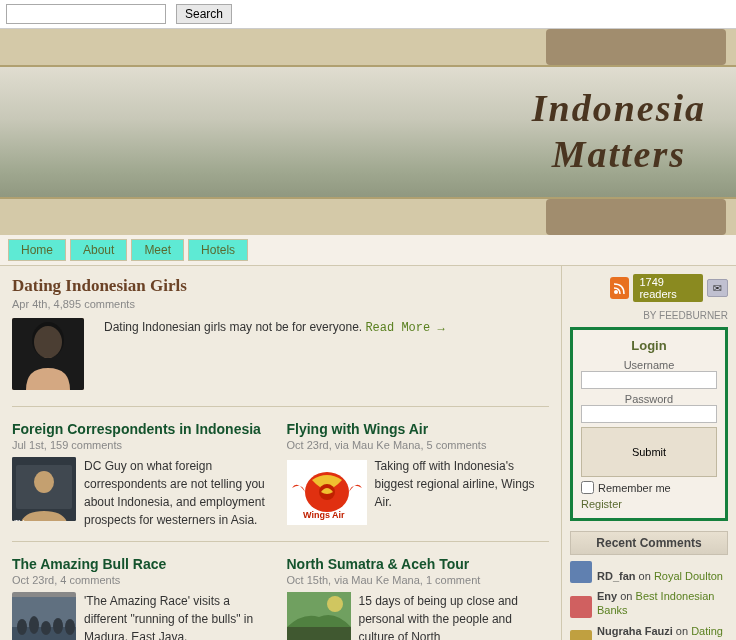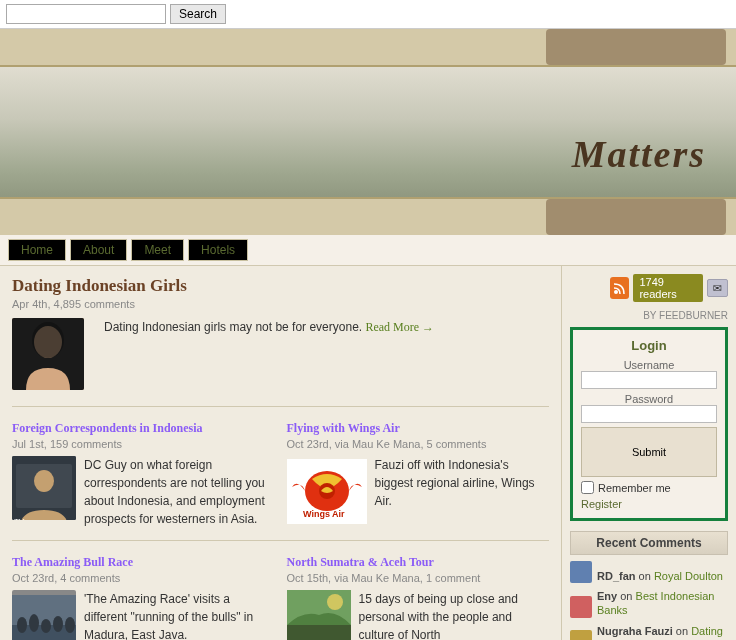--- a/index.html
+++ b/index.html
@@ -1,57 +1,57 @@
 <!DOCTYPE html>
 <html><head>
   <meta charset="utf-8">
   <style>
     * { margin: 0; padding: 0; box-sizing: border-box; }
     body { font-family: Georgia, 'Times New Roman', serif; font-size: 13px; background: #f0ebe0; color: #333; width: 736px; }
 
     
     #top-bar { background: #fff; border-bottom: 1px solid #ccc; padding: 4px 6px; display: flex; align-items: center; }
     #top-bar input[type="text"] { width: 160px; border: 1px solid #aaa; padding: 2px 4px; font-size: 12px; }
-    #top-bar button { background: #e8e8e8; border: 1px solid #aaa; padding: 2px 8px; font-size: 12px; cursor: pointer; margin-left: 4px; }
+    #top-bar button { background: #e8e8e8; border: 1px solid #aaa; padding: 2px 8px; font-size: 12px; cursor: pointer; margin-left: 10px; }
 
     
     .top-ornament { height: 38px; background: #d4c9a8; display: flex; align-items: center; justify-content: flex-end; padding-right: 10px; border-bottom: 2px solid #b0a070; }
     .ornament-img { width: 180px; height: 36px; background: #8b7355; border-radius: 4px; opacity: 0.7; }
 
     
     .header-banner { height: 130px; background: linear-gradient(180deg, #d6d0c4 0%, #c8c4b0 30%, #b0b8a0 70%, #a8b098 100%); position: relative; display: flex; align-items: center; justify-content: flex-end; padding-right: 30px; overflow: hidden; }
     .header-mountains { position: absolute; left: 0; top: 0; width: 100%; height: 100%; background: linear-gradient(180deg, #e0ddd0 0%, #c8c8b8 40%, #a0a890 80%, #909880 100%); }
     .header-title { position: relative; z-index: 2; text-align: center; color: #4a3520; }
     .header-title h1 { font-size: 38px; font-family: 'Palatino Linotype', Palatino, serif; line-height: 1.2; font-style: italic; letter-spacing: 2px; }
 
     
     .bottom-ornament { height: 38px; background: #d4c9a8; display: flex; align-items: center; justify-content: flex-end; padding-right: 10px; border-top: 2px solid #b0a070; }
 
     
     .nav-bar { background: #f5f0e8; border-bottom: 1px solid #d0c8b0; padding: 4px 8px; display: flex; gap: 4px; }
-    .nav-btn { background: #000000; border: 1px solid #c8c0a0; padding: 3px 12px; font-size: 12px; color: #5a6a30; cursor: pointer; font-family: Arial, sans-serif; text-decoration: none; display: inline-block; }
+    .nav-btn { background: #5eead4; border: 1px solid #c8c0a0; padding: 3px 12px; font-size: 12px; color: #5a6a30; cursor: pointer; font-family: Arial, sans-serif; text-decoration: none; display: inline-block; }
 
     
     .main-layout { display: flex; gap: 0; padding: 0; }
     .content-area { flex: 1; padding: 10px 12px; min-width: 0; }
     .sidebar { width: 175px; min-width: 175px; padding: 8px; border-left: 1px solid #d0c8b0; }
 
     
     .main-article { margin-bottom: 14px; border-bottom: 1px solid #d0c8b0; padding-bottom: 12px; }
     .main-article h2 { font-size: 17px; color: #6b4226; font-family: Georgia, serif; }
     .article-meta { color: #888; font-size: 11px; margin: 2px 0 8px 0; font-family: Arial, sans-serif; }
     .article-photo { width: 72px; height: 72px; float: left; margin-right: 10px; margin-bottom: 4px; background: #222; border-radius: 2px; overflow: hidden; display: flex; align-items: center; justify-content: center; }
     .article-photo-person { width: 72px; height: 72px; background: radial-gradient(circle at 40% 35%, #e0c8a8 0%, #c09878 40%, #a07858 70%, #805838 100%); display: flex; align-items: flex-end; justify-content: center; }
     .article-text { font-size: 12px; line-height: 1.5; font-family: Liberation Sans, sans-serif; }
-    .read-more { color: #5a8020; font-size: 12px; text-decoration: none; font-family: Liberation Serif, serif; }
+    .read-more { color: #5a8020; font-size: 12px; text-decoration: none; font-family: Liberation Mono, monospace; }
 
     
     .two-col { display: flex; gap: 12px; margin-bottom: 14px; border-bottom: 1px solid #d0c8b0; padding-bottom: 12px; }
     .col-half { flex: 1; min-width: 0; }
-    .col-half h3 { font-size: 12px; color: #8b5cf6; font-family: Liberation Serif, serif; margin-bottom: 2px; }
+    .col-half h3 { font-size: 14px; color: #14532d; font-family: Liberation Sans, sans-serif; margin-bottom: 2px; }
     .col-half .article-meta { color: #888; font-size: 11px; margin-bottom: 6px; font-family: Arial, sans-serif; }
     .col-half .article-text { font-size: 12px; line-height: 1.5; font-family: Arial, sans-serif; }
     .col-half .thumb { width: 64px; height: 64px; float: left; margin-right: 8px; margin-bottom: 4px; background: #888; border-radius: 2px; }
     .wings-logo { width: 80px; height: 70px; float: left; margin-right: 8px; display: flex; align-items: center; justify-content: center; }
 
     
     .sidebar-feed { display: flex; align-items: center; gap: 4px; margin-bottom: 8px; padding-left: 40px; }
     .rss-icon { width: 22px; height: 22px; background: #e87020; border-radius: 3px; display: flex; align-items: center; justify-content: center; color: #fff; font-size: 13px; font-weight: bold; }
     .feedburner-badge { background: #8a8a20; color: #fff; padding: 2px 6px; font-size: 11px; font-family: Arial, sans-serif; border-radius: 2px; }
     .email-icon { width: 24px; height: 18px; background: #c0c0d0; border: 1px solid #a0a0b0; border-radius: 2px; display: flex; align-items: center; justify-content: center; font-size: 11px; }
@@ -100,21 +100,21 @@
 </div>
 
 <div class="top-ornament">
   <div class="ornament-img"></div>
 </div>
 
 <div class="header-banner">
   <div class="header-mountains"></div>
   <div class="header-title">
     <h1>
-      <br>
+      <span>Indonesia</span><br>
       <span>Matters</span>
     </h1>
   </div>
 </div>
 
 <div class="bottom-ornament">
   <div class="ornament-img"></div>
 </div>
 
 <div class="nav-bar">
@@ -179,21 +179,21 @@
 
               <ellipse cx="40" cy="32" rx="22" ry="20" fill="#e03010"></ellipse>
               <path d="M18 32 Q10 20 5 28 Q15 22 18 32Z" fill="#e03010"></path>
               <path d="M62 32 Q70 20 75 28 Q65 22 62 32Z" fill="#e03010"></path>
               <path d="M25 20 Q40 10 55 20 Q48 28 40 30 Q32 28 25 20Z" fill="#f0c030"></path>
               <circle cx="40" cy="32" r="8" fill="#c02000"></circle>
               <path d="M34 32 Q40 24 46 32 Q40 36 34 32Z" fill="#f0c030"></path>
               <text x="16" y="58" font-size="9" font-family="Arial" font-weight="bold" fill="#c02000">Wings Air</text>
             </svg>
           </div>
-          <p class="article-text">Fauzi off with Indonesia's biggest regional airline, Wings Air.</p>
+          <p class="article-text">Taking off with Indonesia's biggest regional airline, Wings Air.</p>
         </div>
       </div>
     </div>
 
     <div class="two-col">
       <div class="col-half">
         <h3>The Amazing Bull Race</h3>
         <div class="article-meta">Oct 23rd, 4 comments</div>
         <div class="clearfix">
           <div class="bull-photo thumb" style="float:left; margin-right:8px; margin-bottom:4px;">

